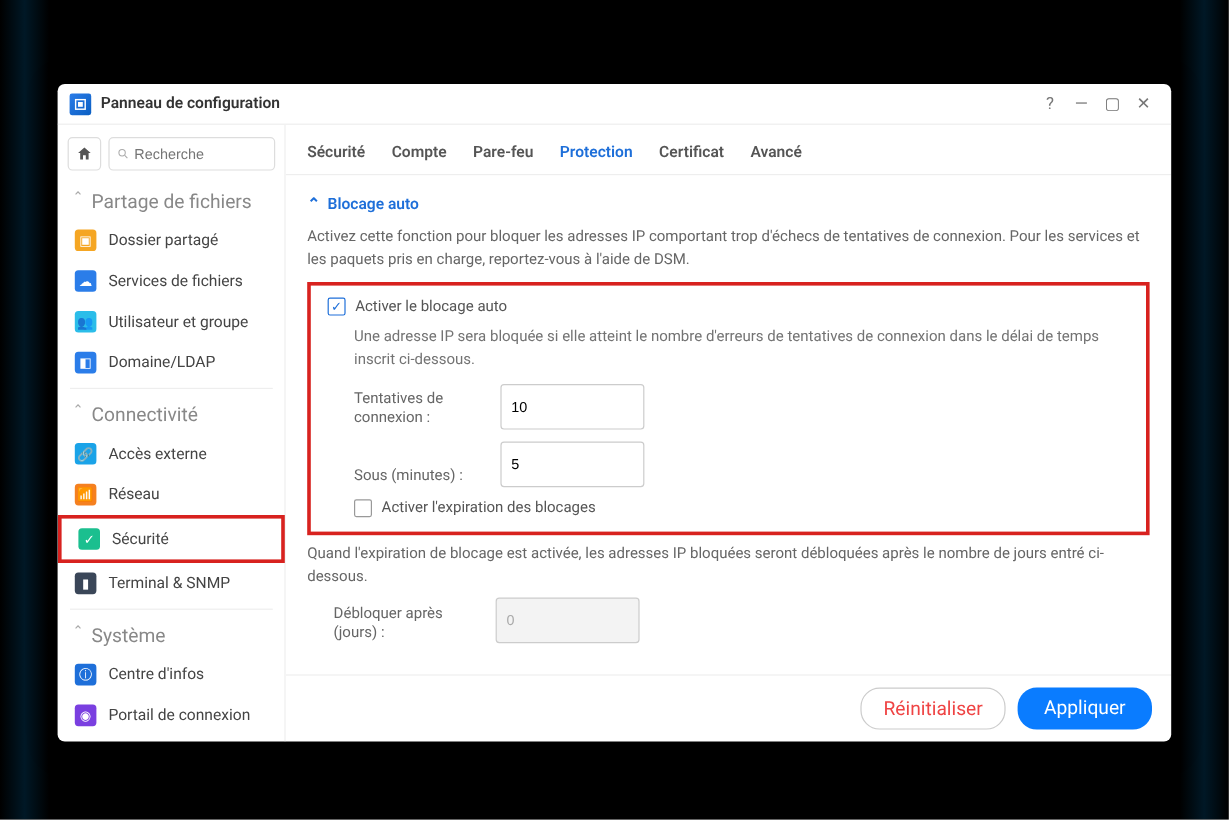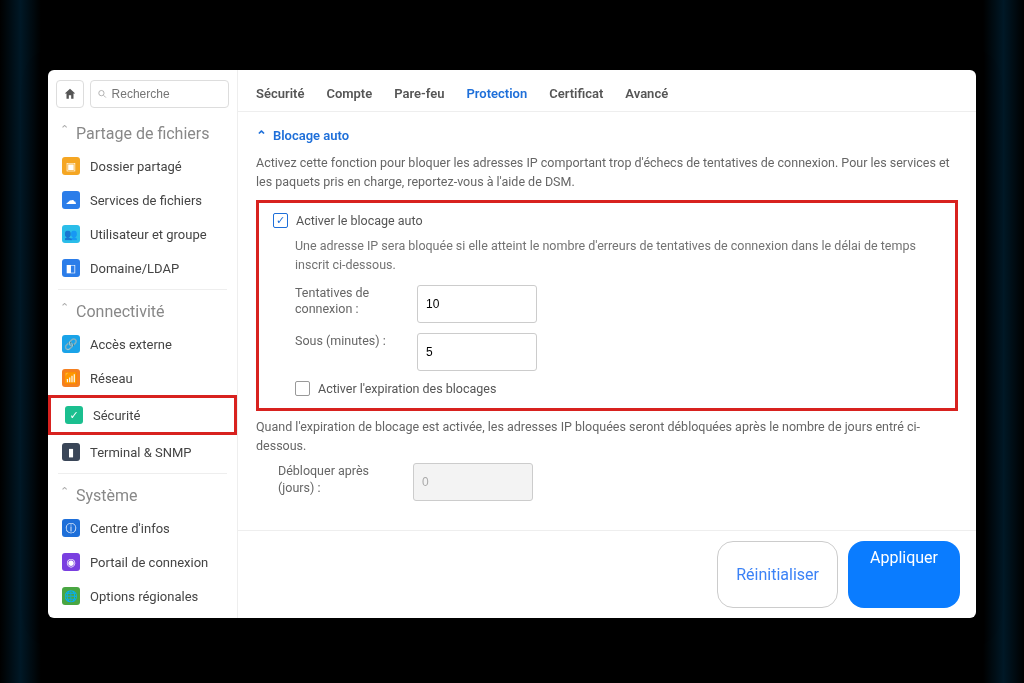--- a/index.html
+++ b/index.html
@@ -136,50 +136,63 @@
     margin-bottom: 8px;
   }
   .chk {
     width: 15px; height: 15px; border: 1px solid #999; border-radius: 2px;
     display: flex; align-items: center; justify-content: center;
     font-size: 11px; color: #1e6fd9;
   }
   .chk.checked { border-color: #1e6fd9; }
   .sub-desc { margin-left: 22px; line-height: 1.55; color: #737373; margin-bottom: 10px; }
   .form-row {
-    display: flex; align-items: flex-start;
+    display: flex; align-items: flex-end;
     margin-left: 22px; margin-bottom: 10px; gap: 12px;
   }
   .form-row .lbl { width: 110px; color: #666; line-height: 1.3; }
   .form-row input[type=text] {
     width: 120px; height: 38px; border: 1px solid #ccc; border-radius: 3px;
     padding: 0 8px; font-size: 12px;
   }
   .form-row input[disabled] { background: #f3f3f3; color: #aaa; }
   .footer {
     border-top: 1px solid #eee;
     padding: 10px 16px;
     display: flex; justify-content: flex-end; gap: 10px;
   }
   .btn-primary {
     background: #0a7cff; border-color: #0a7cff; color: #fff;
     border-radius: 16px; padding: 7px 22px;
   }
   .btn-secondary {
-    background: #fff; border: 1px solid #ccc; color: #3b82f6;
-    border-radius: 16px; padding: 23px 18px;
+    background: #fff; border: 1px solid #ccc; color: #ef4444;
+    border-radius: 16px; padding: 7px 18px;
   }
   .disabled-txt { color: #bbb; gap: 25px; }
 </style>
 </head>
 <body>
 <div class="bg-effect"></div>
 
 <div class="window">
 
+  <div class="titlebar">
+    <div class="app-icon">
+      <svg width="10" height="10" viewBox="0 0 10 10">
+          <rect x="1" y="1" width="8" height="8" fill="none" stroke="#fff" stroke-width="1.2"></rect>
+          <rect x="3" y="3" width="4" height="4" fill="#fff"></rect>
+        </svg>
+    </div>
+    <div class="title">Panneau de configuration</div>
+    <div class="win-btn">?</div>
+    <div class="win-btn">—</div>
+    <div class="win-btn">▢</div>
+    <div class="win-btn">✕</div>
+  </div>
 
   <div class="body">
 
     <div class="sidebar">
       <div class="sb-header">
         <div class="home-btn">
           <svg width="14" height="14" viewBox="0 0 24 24">
               <path fill="#555" d="M12 3l9 8h-3v9h-4v-6H10v6H6v-9H3z"></path>
             </svg>
         </div>

